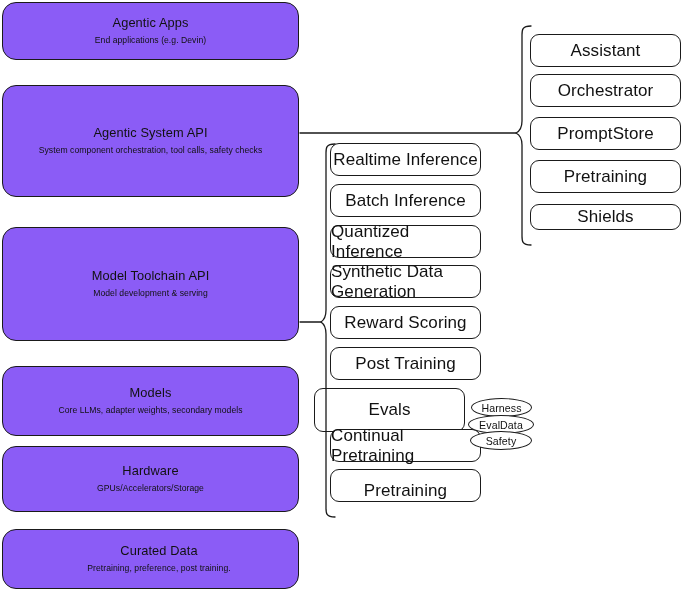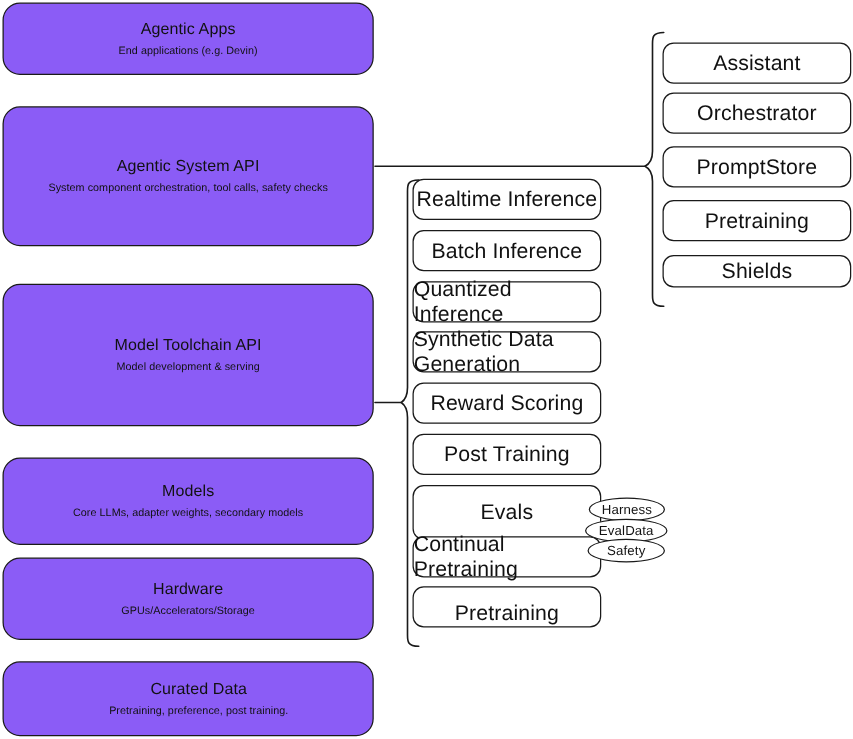--- a/index.html
+++ b/index.html
@@ -160,21 +160,21 @@
   </div>
   <div class="pill-box" style="left:330px; top:265px; width:151px; height:33px;">
     <span>Synthetic Data Generation</span>
   </div>
   <div class="pill-box" style="left:330px; top:306px; width:151px; height:33px;">
     <span>Reward Scoring</span>
   </div>
   <div class="pill-box" style="left:330px; top:347px; width:151px; height:33px;">
     <span>Post Training</span>
   </div>
-  <div class="pill-box" style="left:330px; top:388px; width:151px; height:44px;">
+  <div class="pill-box" style="left:314px; top:388px; width:151px; height:44px;">
     <span>Evals</span>
   </div>
   <div class="pill-box" style="left:330px; top:429px; width:151px; height:33px;">
     <span>Continual Pretraining</span>
   </div>
   <div class="pill-box" style="left:330px; top:469px; width:151px; height:33px;align-items:flex-end;">
     <span>Pretraining</span>
   </div>
 
   <div class="badge" style="left:471px; top:376px; width:61px; height:19px;">

